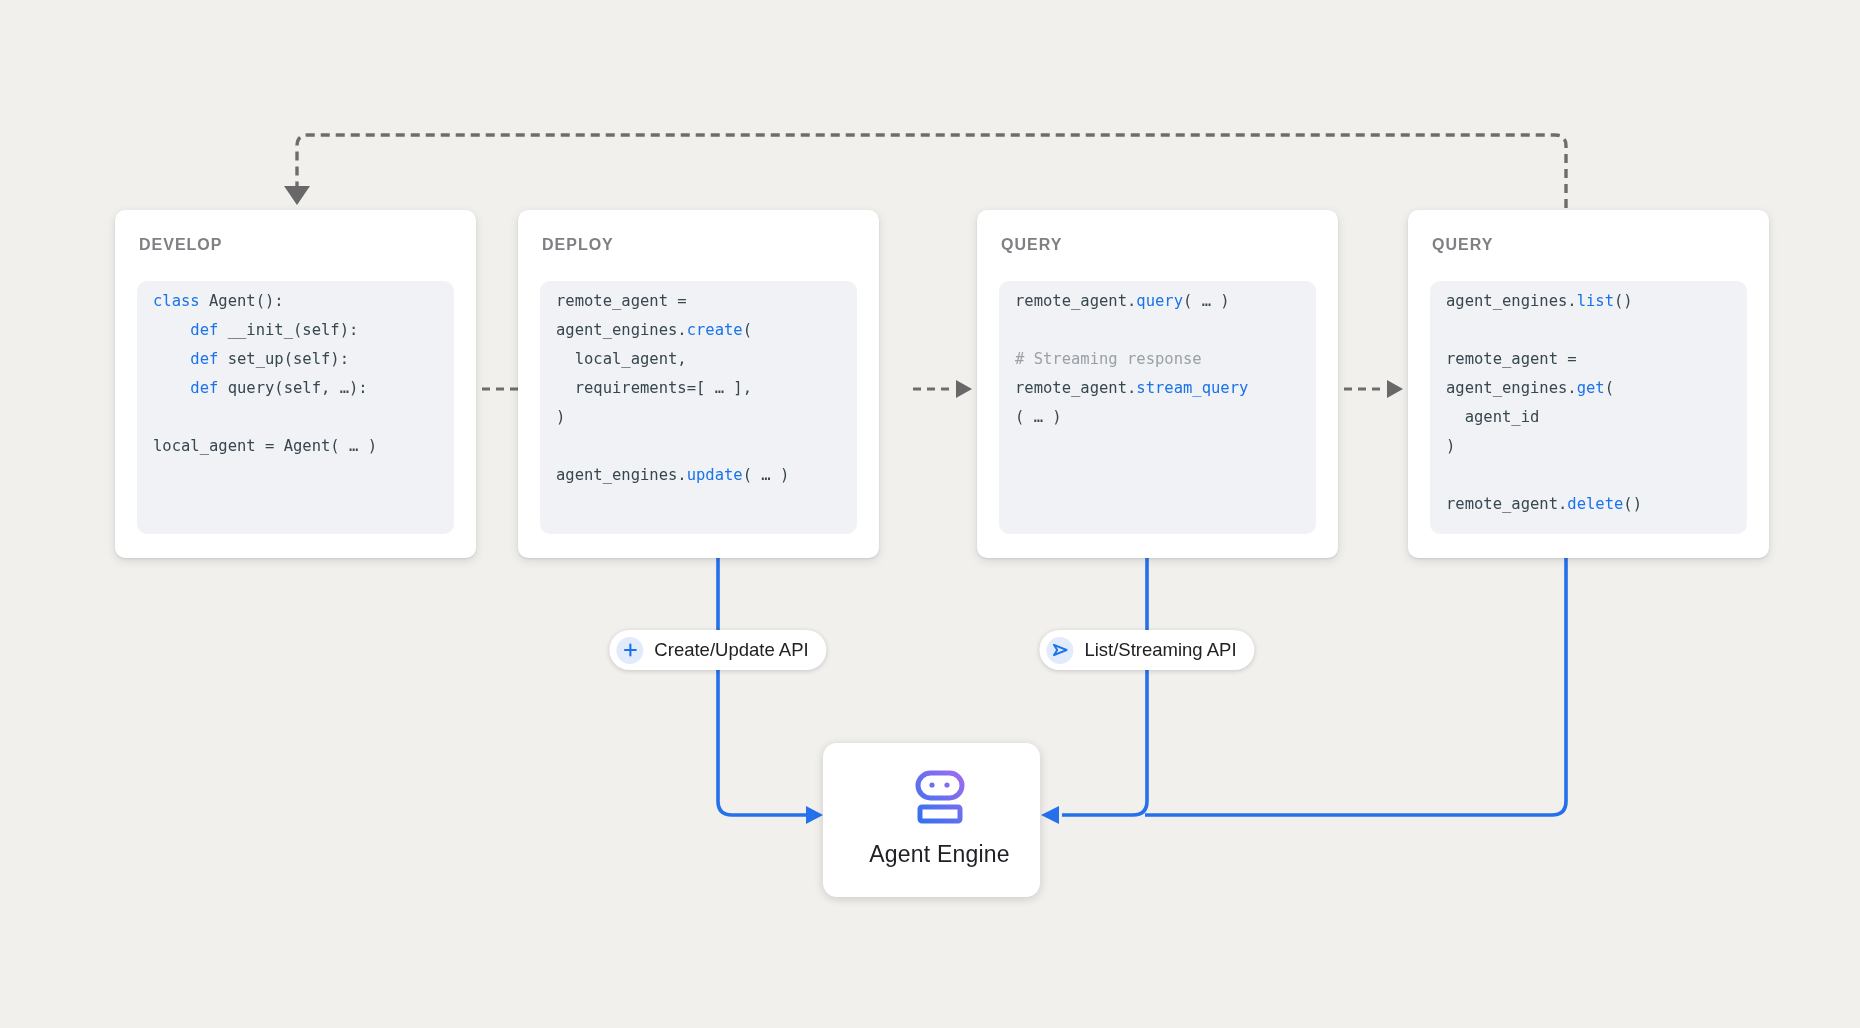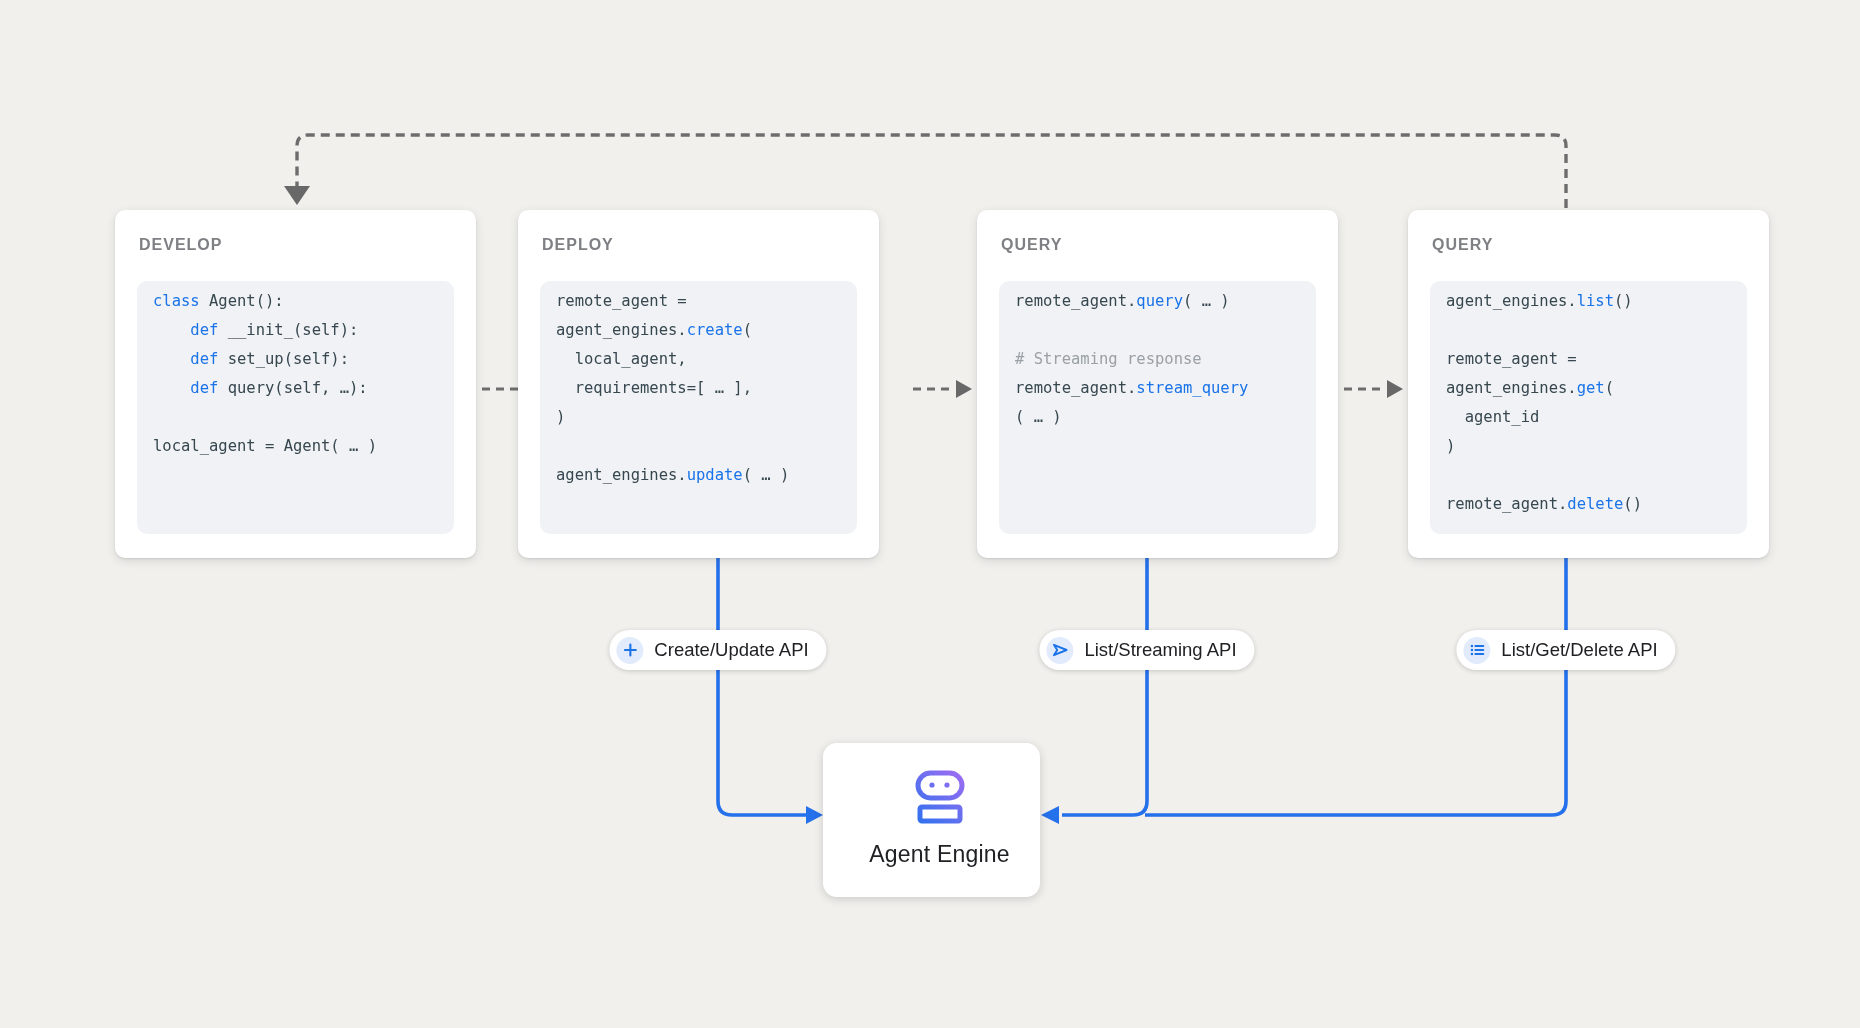--- a/index.html
+++ b/index.html
@@ -87,31 +87,20 @@
 
   <div class="pill" style="left:1147px">
     <span class="pill-icon">
       <svg width="18" height="18" viewBox="0 0 18 18">
         <path d="M2.5 3.8 L15.2 9 L2.5 14.2 L5.8 9 Z" stroke="#1a73e8" stroke-width="1.9" stroke-linejoin="round" fill="none"></path>
       </svg>
     </span>
     <span class="pill-label">List/Streaming API</span>
   </div>
 
-  <div class="pill" style="left:1566px">
-    <span class="pill-icon">
-      <svg width="16" height="16" viewBox="0 0 16 16">
-        <circle cx="2.6" cy="4" r="1.25" fill="#1a73e8"></circle>
-        <circle cx="2.6" cy="8" r="1.25" fill="#1a73e8"></circle>
-        <circle cx="2.6" cy="12" r="1.25" fill="#1a73e8"></circle>
-        <path d="M6 4 H14 M6 8 H14 M6 12 H14" stroke="#1a73e8" stroke-width="1.9" stroke-linecap="round"></path>
-      </svg>
-    </span>
-    <span class="pill-label">List/Get/Delete API</span>
-  </div>
 
   <div class="engine">
     <span>
       <svg width="50" height="54" viewBox="0 0 50 54">
         <defs>
           <linearGradient id="robogradient" gradientUnits="userSpaceOnUse" x1="0" y1="54" x2="50" y2="0">
             <stop offset="0" stop-color="#2a72ee"></stop>
             <stop offset="1" stop-color="#a46cf2"></stop>
           </linearGradient>
         </defs>

